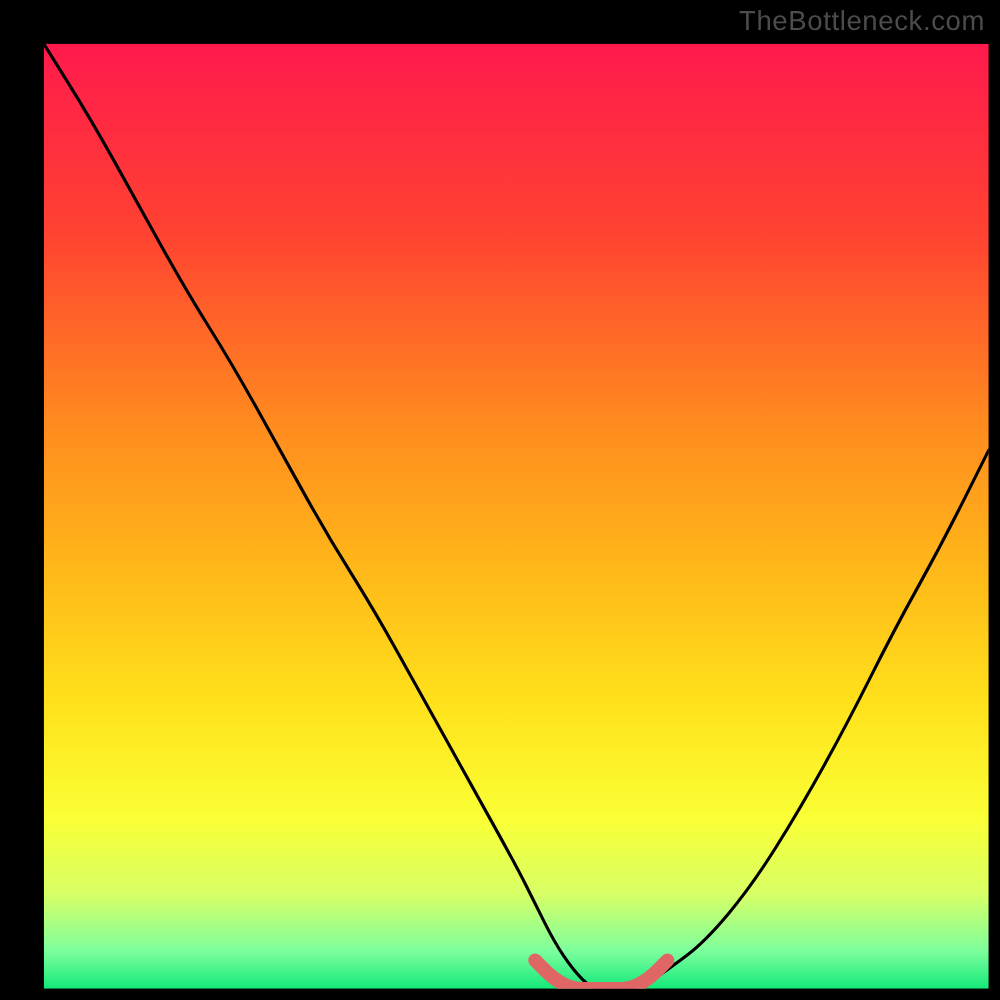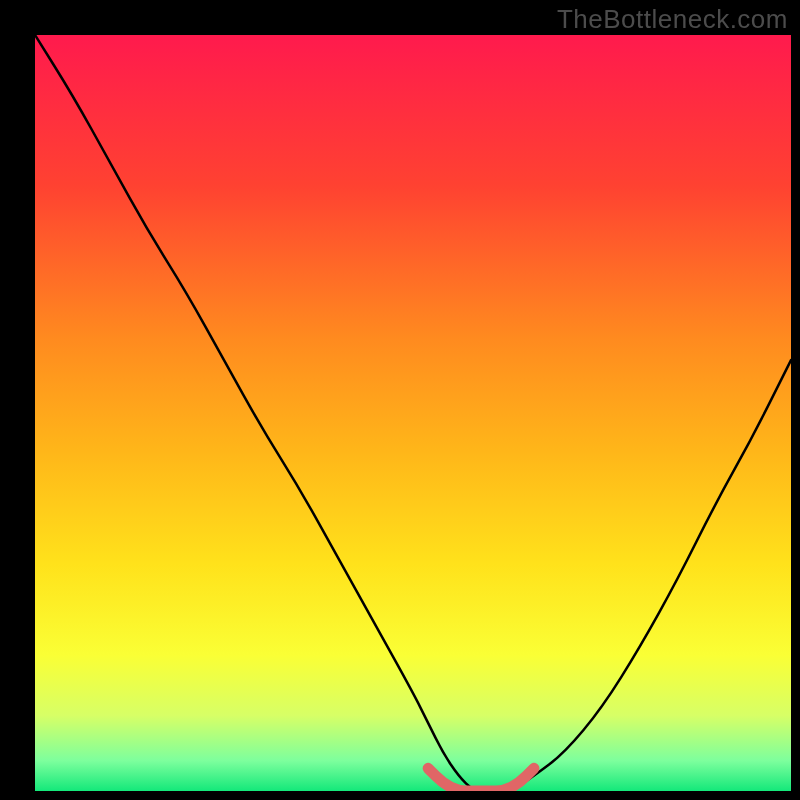--- a/index.html
+++ b/index.html
@@ -15,21 +15,21 @@
     position: relative;
     width: 800px;
     height: 800px;
     background: #000;
   }
   .watermark {
     position: absolute;
     top: 4px;
     right: 12px;
     color: #4c4c4c;
-    font-size: 26px;
+    font-size: 22px;
     font-weight: 500;
     letter-spacing: 0.5px;
     z-index: 3;
   }
   .plot {
     position: absolute;
     left: 35px;
     top: 35px;
     width: 756px;
     height: 756px;

